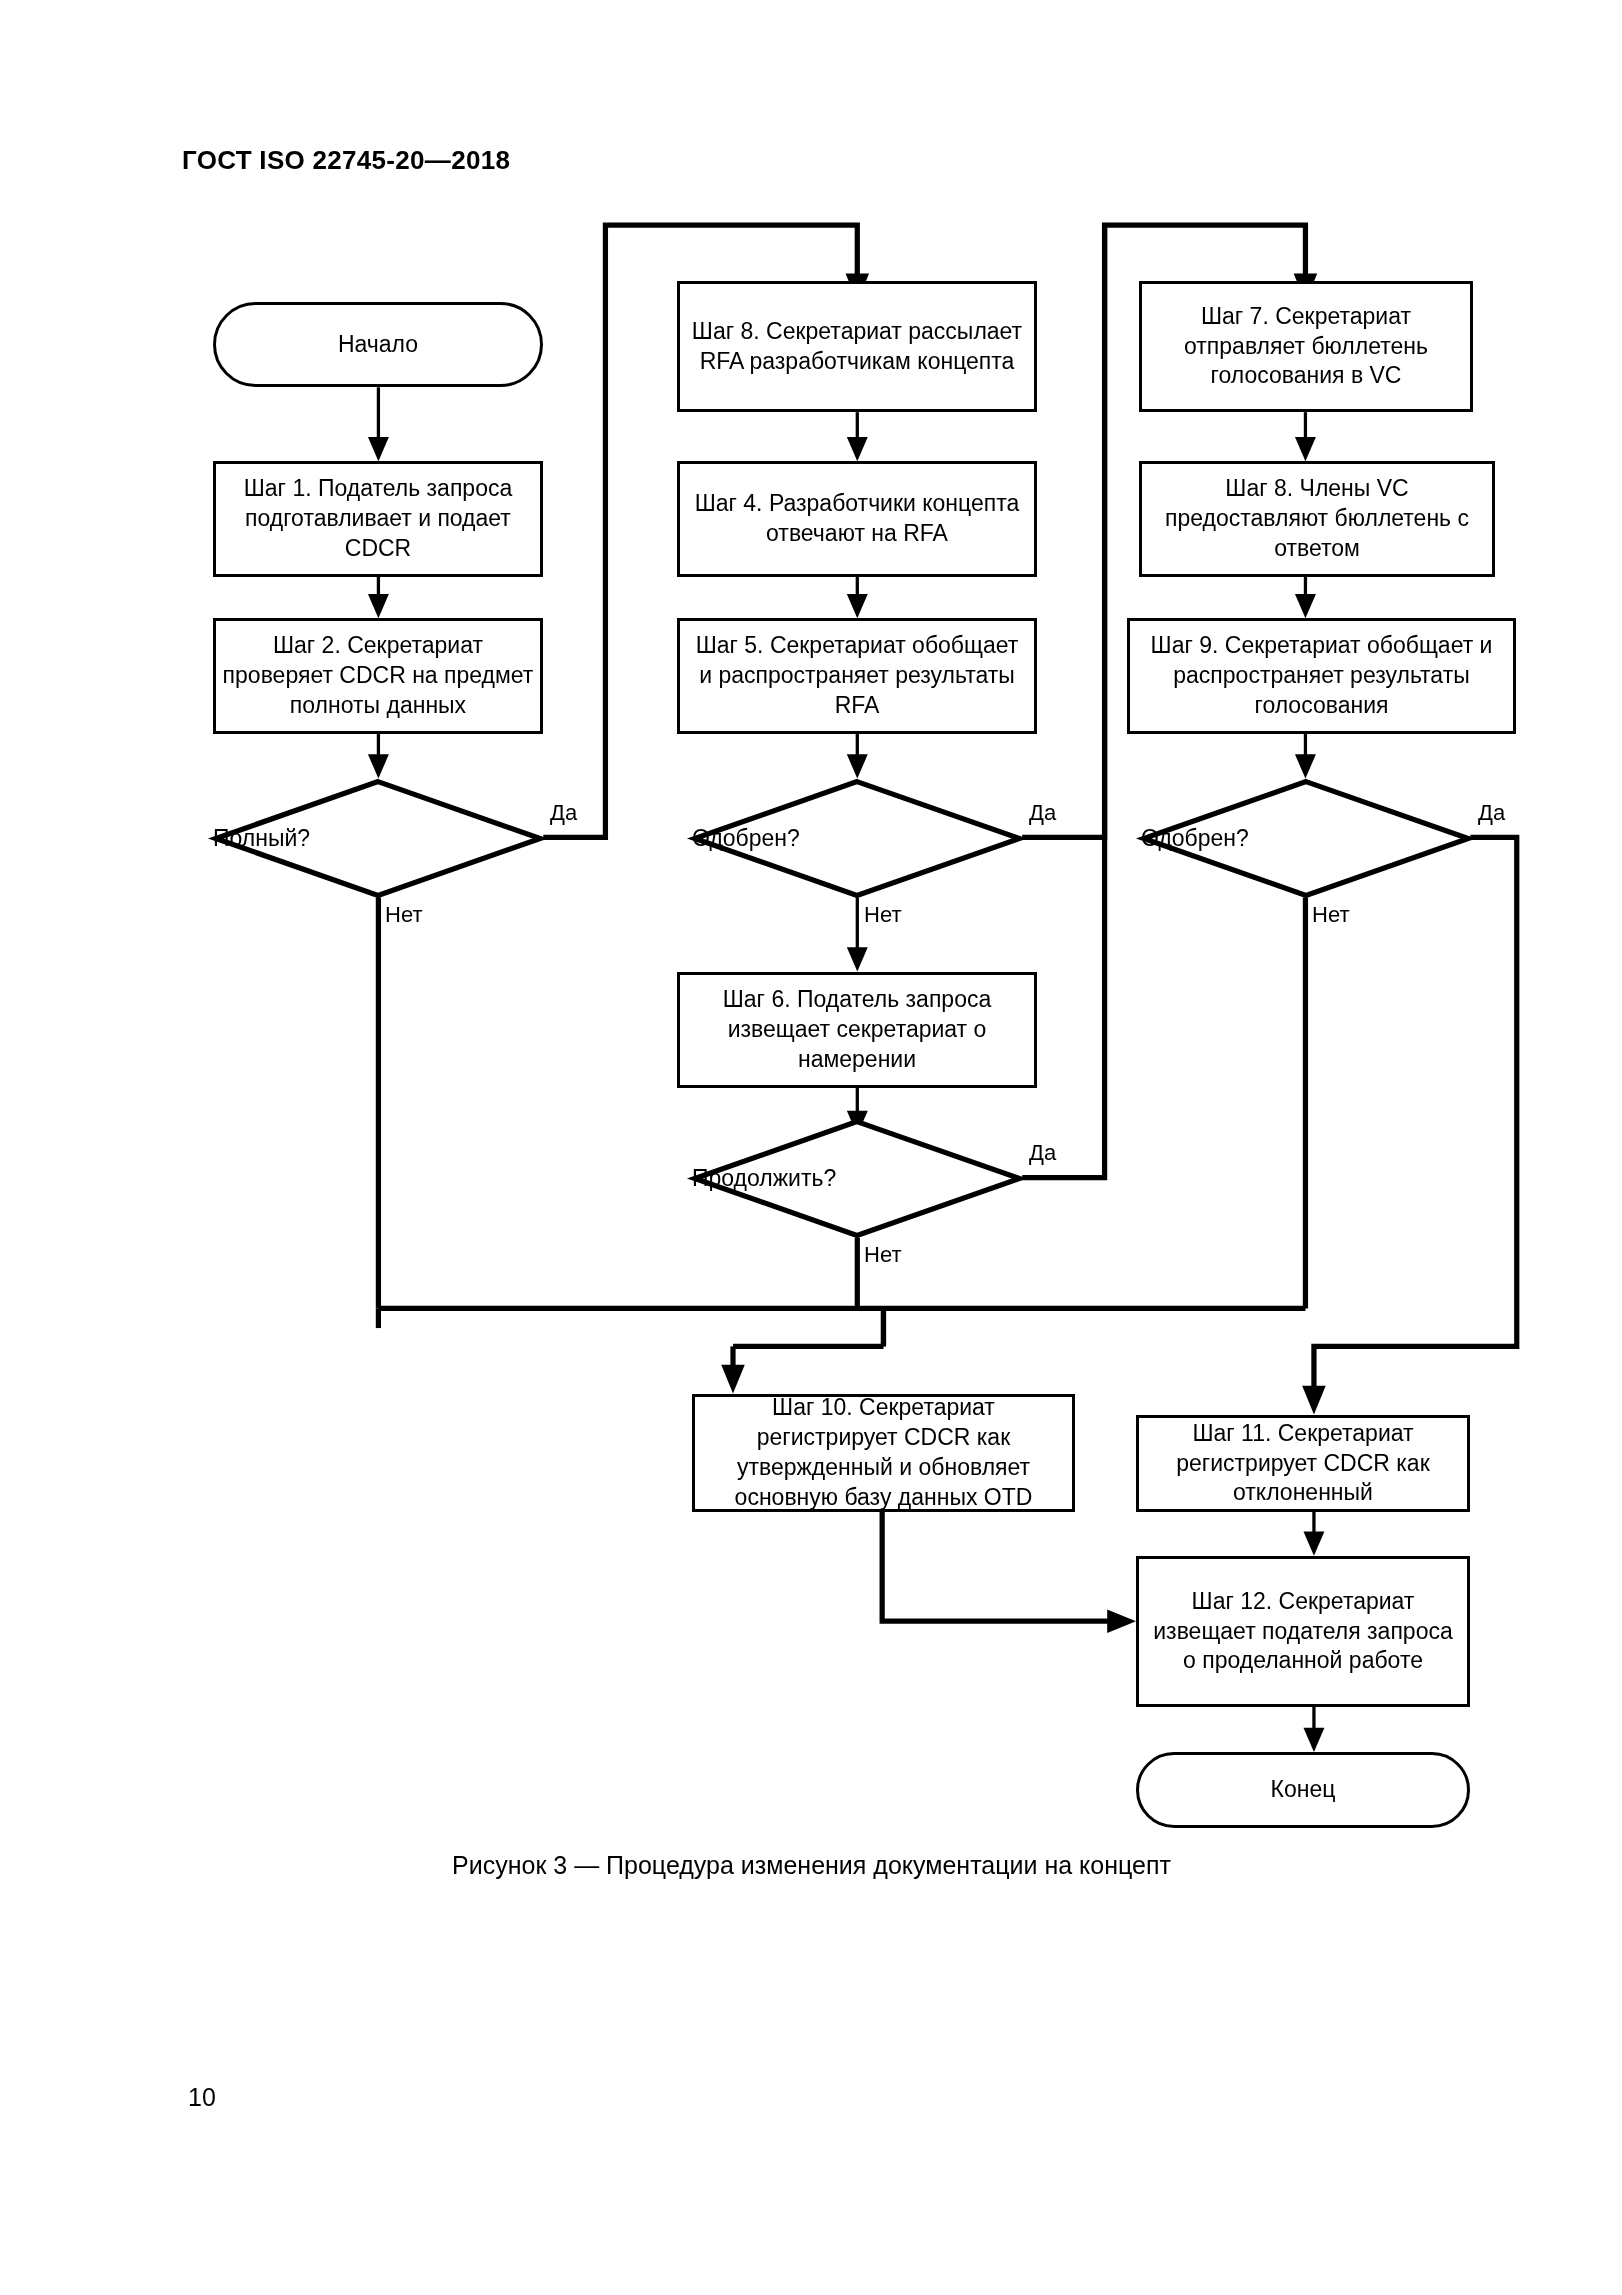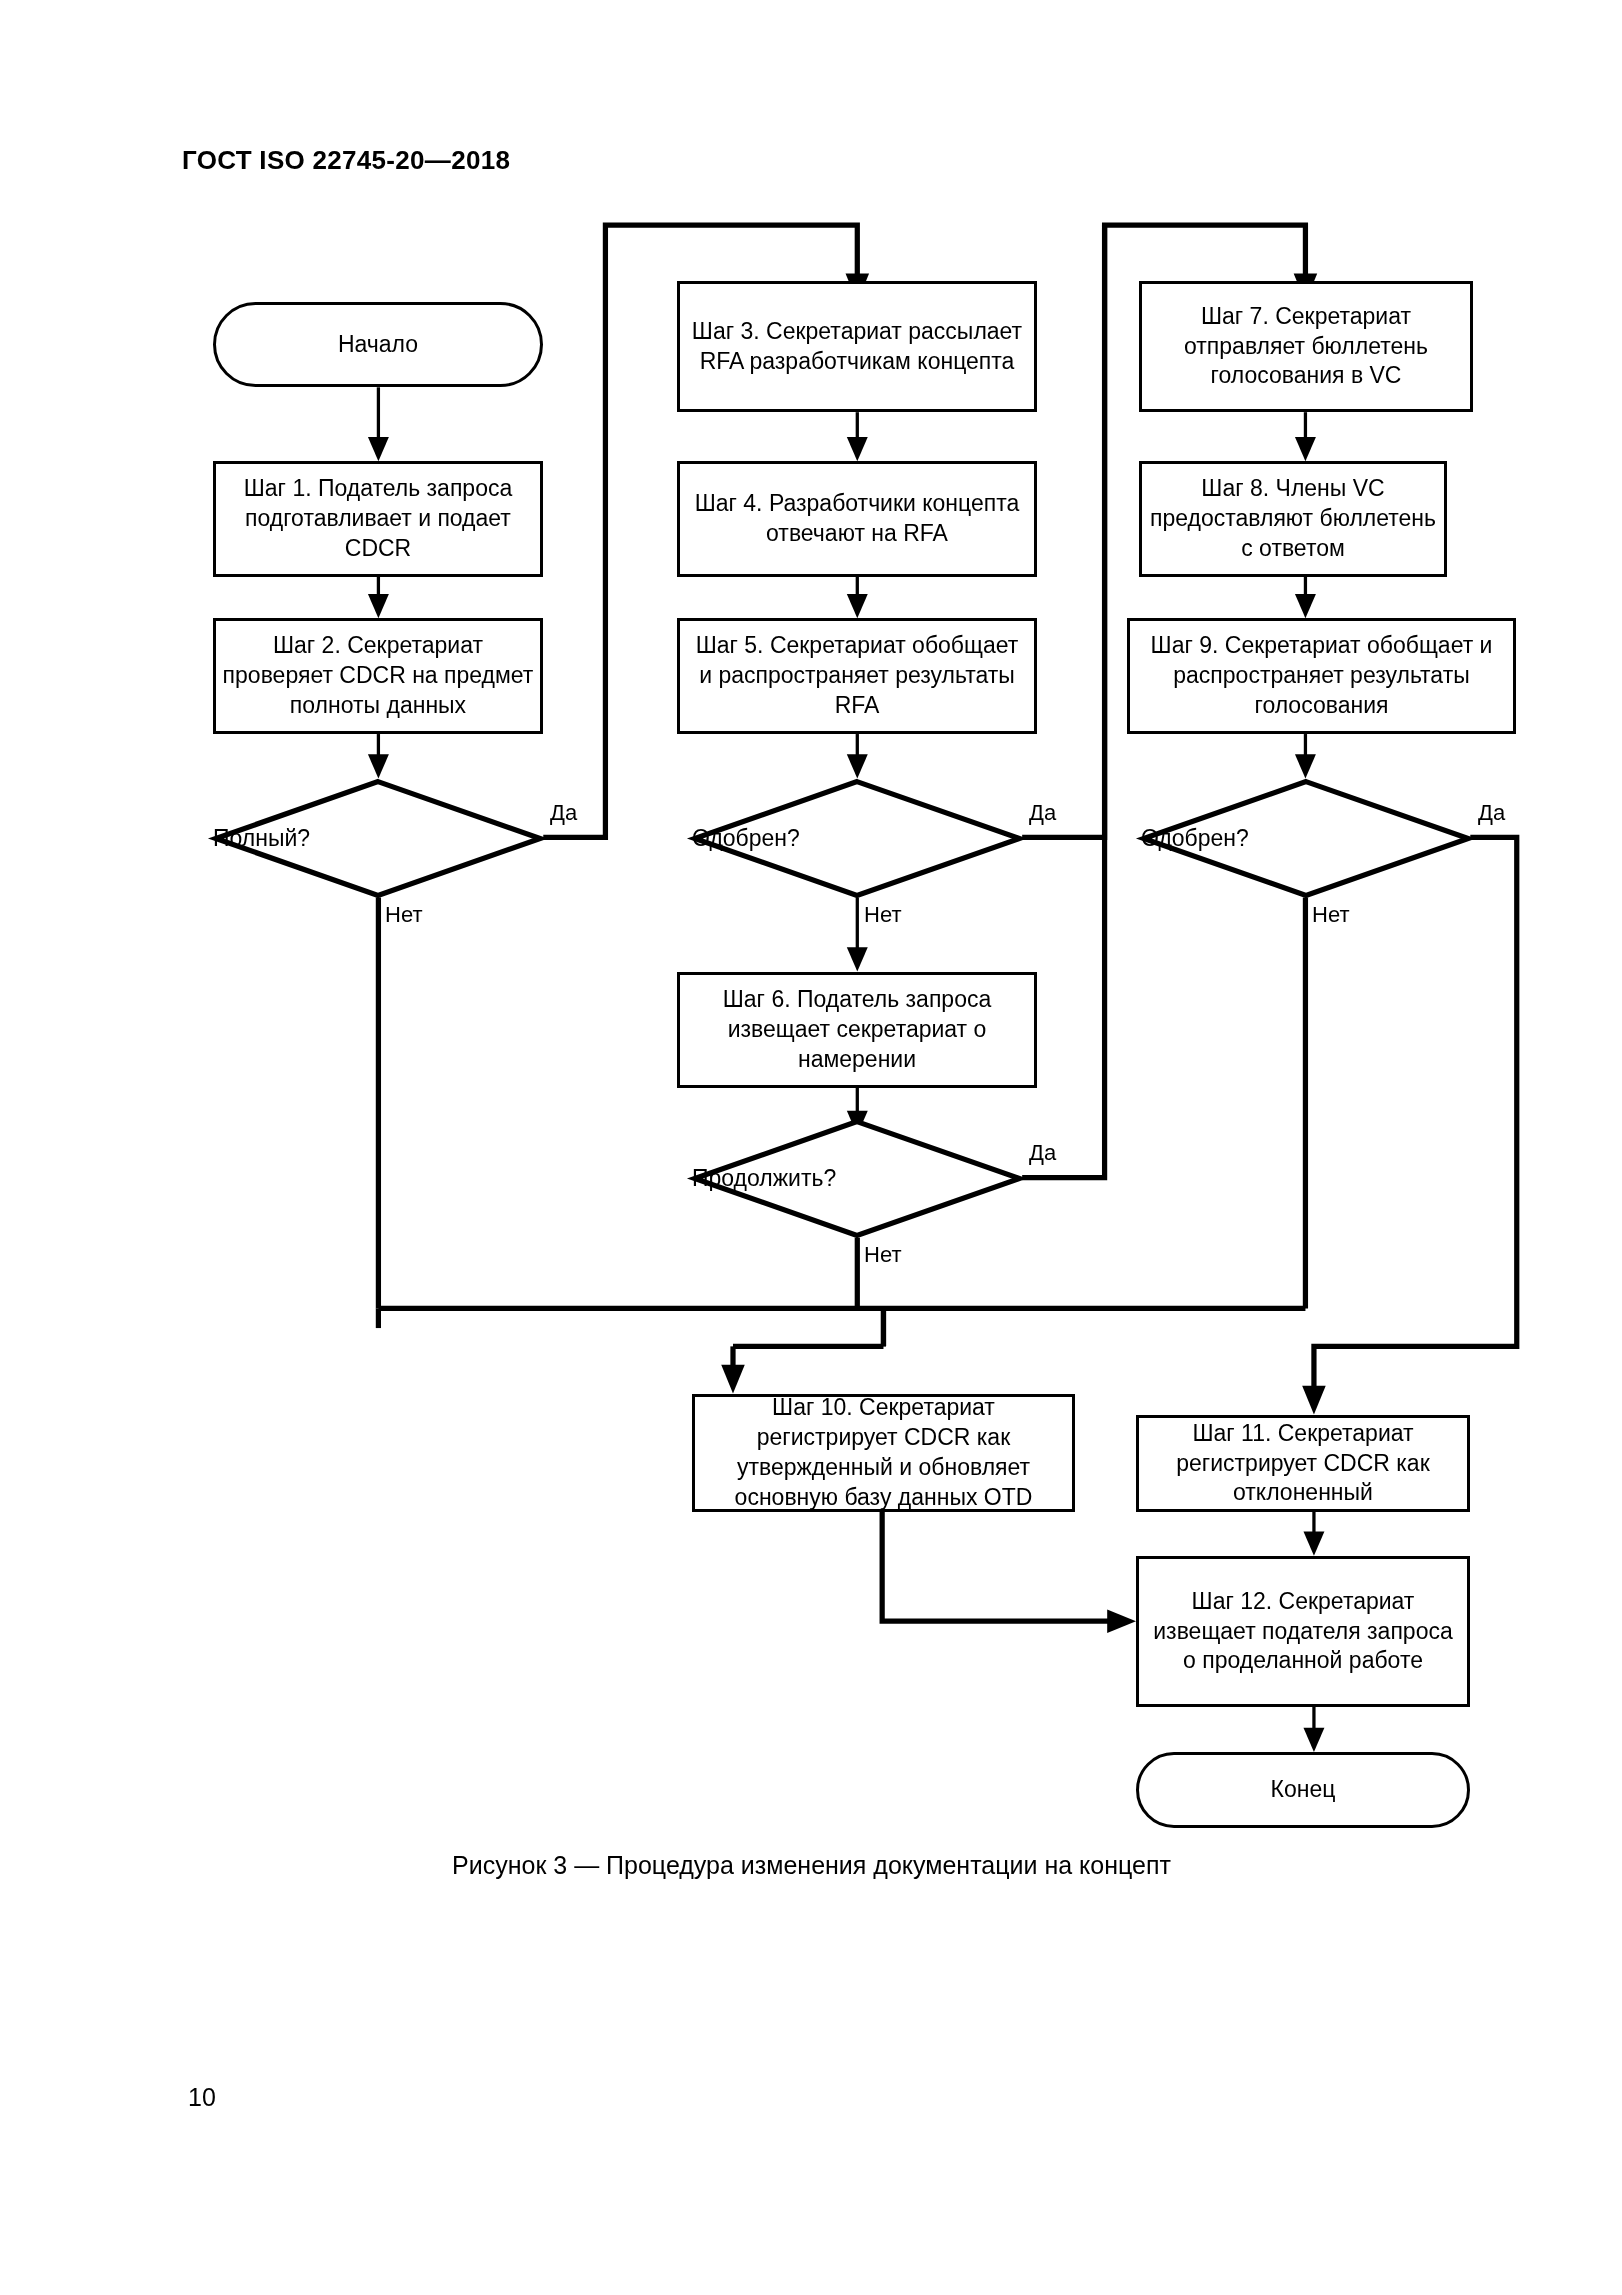--- a/index.html
+++ b/index.html
@@ -216,21 +216,21 @@
       </svg>
       <div class="diamond-label">
         <span>Полный?</span>
       </div>
     </div>
 
     <div class="edge-label" style="left:548px; top:800px;">Да</div>
     <div class="edge-label" style="left:383px; top:902px;">Нет</div>
 
     <div class="node" style="left:677px; top:281px; width:360px; height:131px;">
-      <span>Шаг 3. Секретариат рассылает RFA разработчикам концепта</span>
+      <span>Шаг 8. Секретариат рассылает RFA разработчикам концепта</span>
     </div>
 
     <div class="node" style="left:677px; top:461px; width:360px; height:116px;">
       <span>Шаг 4. Разработчики концепта отвечают на RFA</span>
     </div>
 
     <div class="node" style="left:677px; top:618px; width:360px; height:116px;">
       <span>Шаг 5. Секретариат обобщает и распространяет результаты RFA</span>
     </div>
 
@@ -259,21 +259,21 @@
       </div>
     </div>
 
     <div class="edge-label" style="left:1027px; top:1140px;">Да</div>
     <div class="edge-label" style="left:862px; top:1242px;">Нет</div>
 
     <div class="node" style="left:1139px; top:281px; width:334px; height:131px;">
       <span>Шаг 7. Секретариат отправляет бюллетень голосования в VC</span>
     </div>
 
-    <div class="node" style="left:1139px; top:461px; width:308px; height:116px;">
+    <div class="node" style="left:1139px; top:461px; width:356px; height:116px;">
       <span>Шаг 8. Члены VC предоставляют бюллетень с ответом</span>
     </div>
 
     <div class="node" style="left:1127px; top:618px; width:389px; height:116px;">
       <span>Шаг 9. Секретариат обобщает и распространяет результаты голосования</span>
     </div>
 
     <div class="diamond-wrap" style="left:1141px; top:779px; width:330px; height:119px;">
       <svg width="330" height="119" viewBox="0 0 504 182">
         <polygon points="252,4 500,91 252,178 4,91" fill="#fff" stroke="#000" stroke-width="8"></polygon>

